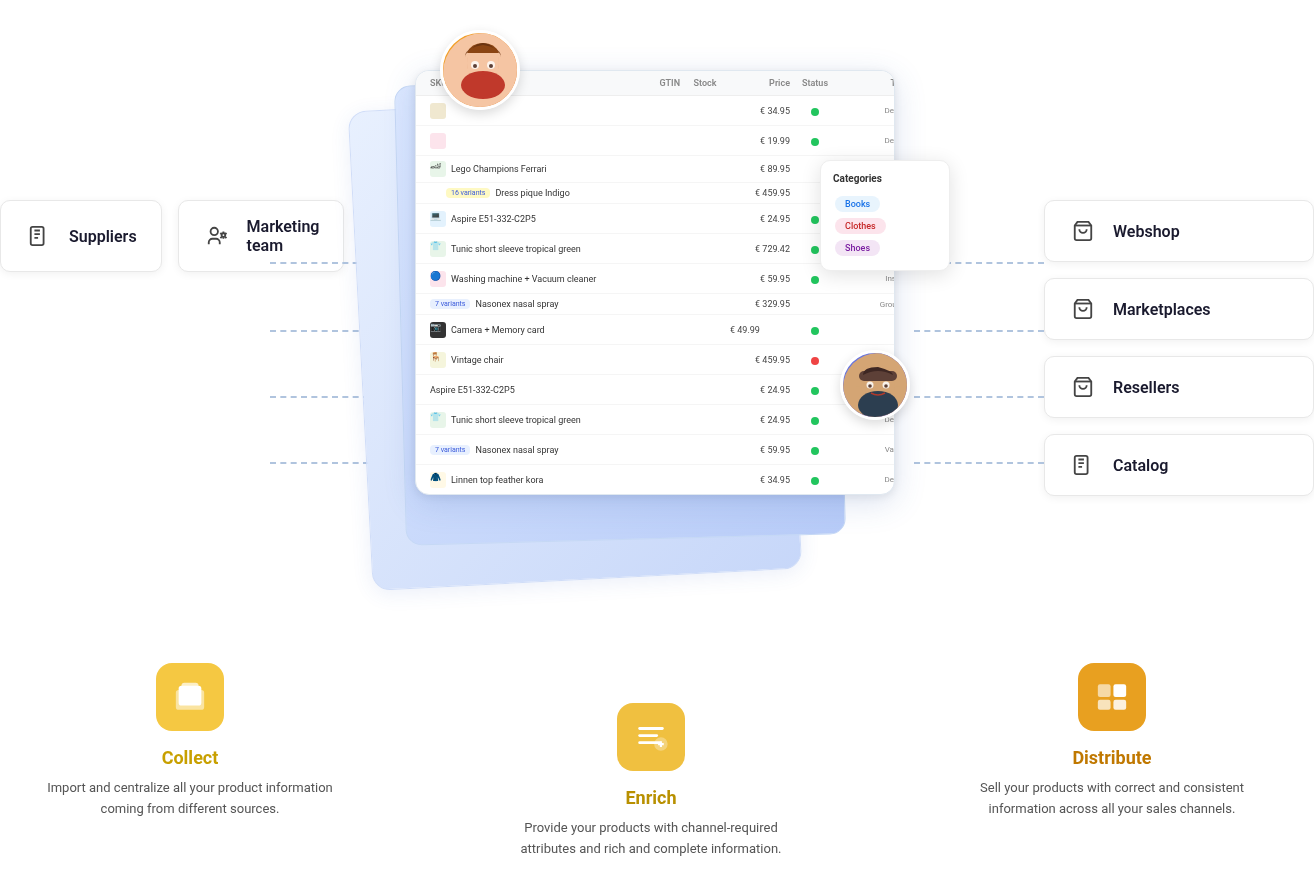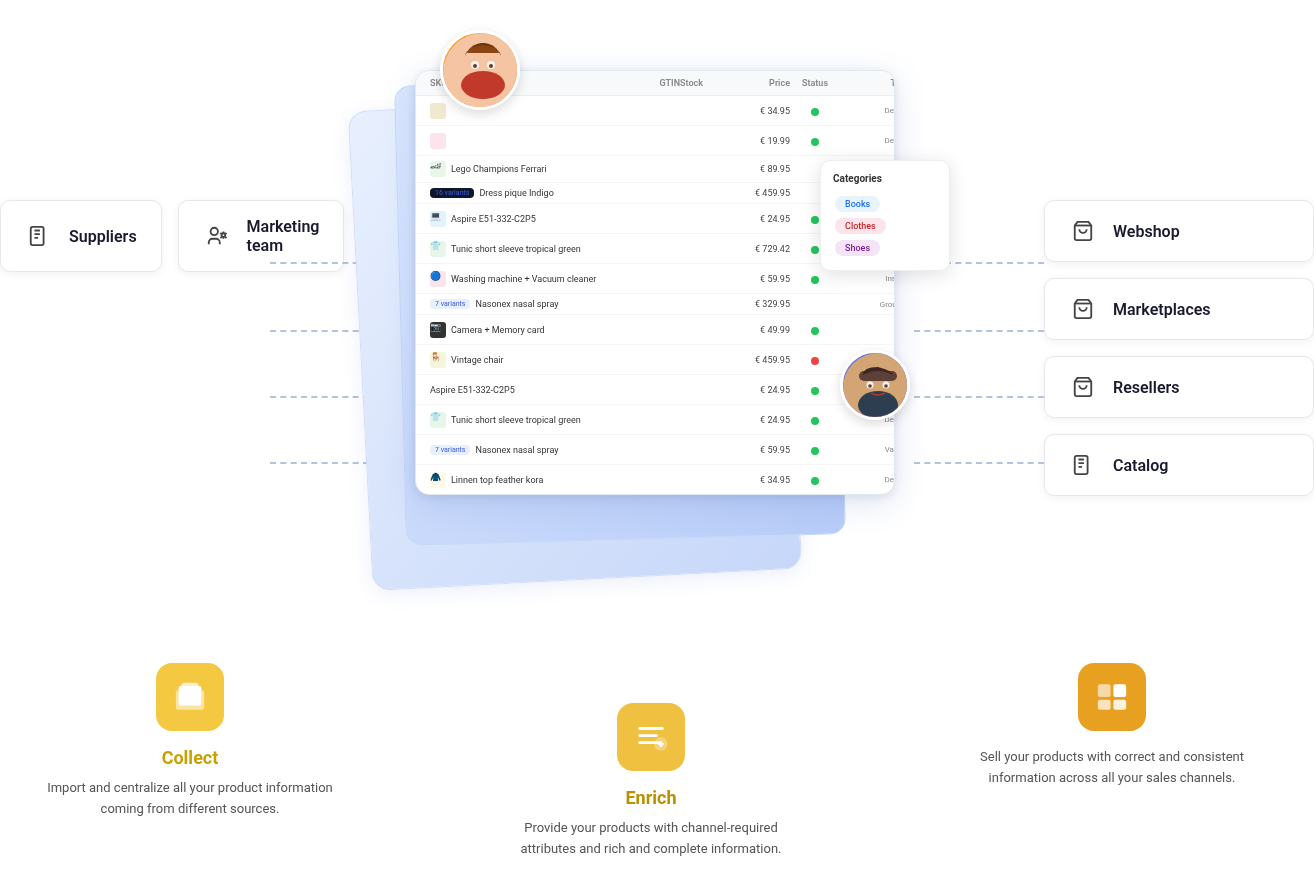--- a/index.html
+++ b/index.html
@@ -349,21 +349,21 @@
   <div class="mockup-wrapper" style="position:absolute; left:360px; top:40px; width:570px; height:600px;">
 
     <div class="mockup-card-back"></div>
     <div class="mockup-card-second"></div>
 
     <div class="mockup-card-main" style="position:absolute; top:30px; left:55px; width:480px; z-index:5;">
 
       <div style="display:grid; grid-template-columns:200px 50px 50px 60px 50px 70px; background:#f8f9fa; padding:7px 14px; border-bottom:1px solid #eee;">
         <div style="font-size:9px;color:#888;font-weight:600;">SKU</div>
         <div style="font-size:9px;color:#888;font-weight:600;text-align:right;">GTIN</div>
-        <div style="font-size:9px;color:#888;font-weight:600;text-align:left;">Stock</div>
+        <div style="font-size:9px;color:#888;font-weight:600;text-align:center;">Stock</div>
         <div style="font-size:9px;color:#888;font-weight:600;text-align:right;">Price</div>
         <div style="font-size:9px;color:#888;font-weight:600;text-align:center;">Status</div>
         <div style="font-size:9px;color:#888;font-weight:600;text-align:right;">Type</div>
       </div>
 
       <div style="display:grid;grid-template-columns:200px 50px 50px 60px 50px 70px;padding:5px 14px;border-bottom:1px solid #f5f5f5;align-items:center;">
         <div style="font-size:9px;color:#333;display:flex;align-items:center;gap:5px;">
           <div style="width:16px;height:16px;background:#f0e8d0;border-radius:3px;flex-shrink:0;"></div>
           <span></span>
         </div>
@@ -392,21 +392,21 @@
         </div>
         <div style="font-size:8px;color:#bbb;text-align:right;"></div>
         <div style="font-size:8px;color:#bbb;text-align:right;"></div>
         <div style="font-size:9px;color:#444;text-align:right;">€ 89.95</div>
         <div style="text-align:center;"></div>
         <div style="font-size:8px;color:#888;text-align:right;"></div>
       </div>
 
       <div style="display:grid;grid-template-columns:200px 50px 50px 60px 50px 70px;padding:5px 14px;border-bottom:1px solid #f5f5f5;align-items:center;">
         <div style="font-size:9px;color:#333;display:flex;align-items:center;gap:5px;flex-wrap:wrap;">
-          <span style="background:#0f172a;color:#3b5bdb;font-size:7px;padding:1px 5px;border-radius:4px;">16 variants</span>
+          <span style="background:#fef9c3;color:#3b5bdb;font-size:7px;padding:1px 5px;border-radius:4px;margin-left:16px;">16 variants</span>
           <span>Dress pique Indigo</span>
         </div>
         <div style="font-size:8px;color:#bbb;text-align:right;"></div>
         <div style="font-size:8px;color:#bbb;text-align:right;"></div>
         <div style="font-size:9px;color:#444;text-align:right;">€ 459.95</div>
         <div style="text-align:center;"></div>
         <div style="font-size:8px;color:#888;text-align:right;"></div>
       </div>
 
       <div style="display:grid;grid-template-columns:200px 50px 50px 60px 50px 70px;padding:5px 14px;border-bottom:1px solid #f5f5f5;align-items:center;">
@@ -457,21 +457,21 @@
         <div style="font-size:8px;color:#888;text-align:right;">Grouped</div>
       </div>
 
       <div style="display:grid;grid-template-columns:200px 50px 50px 60px 50px 70px;padding:5px 14px;border-bottom:1px solid #f5f5f5;align-items:center;">
         <div style="font-size:9px;color:#333;display:flex;align-items:center;gap:5px;">
           <div style="width:16px;height:16px;background:#333;border-radius:3px;flex-shrink:0;">📷</div>
           <span>Camera + Memory card</span>
         </div>
         <div style="font-size:8px;color:#bbb;text-align:right;"></div>
         <div style="font-size:8px;color:#bbb;text-align:right;"></div>
-        <div style="font-size:9px;color:#444;text-align:right;">€ 49.99</div>
+        <div style="font-size:9px;color:#444;text-align:left;">€ 49.99</div>
         <div style="text-align:center;"><span class="status-dot green"></span></div>
         <div style="font-size:8px;color:#888;text-align:right;"></div>
       </div>
 
       <div style="display:grid;grid-template-columns:200px 50px 50px 60px 50px 70px;padding:5px 14px;border-bottom:1px solid #f5f5f5;align-items:center;">
         <div style="font-size:9px;color:#333;display:flex;align-items:center;gap:5px;">
           <div style="width:16px;height:16px;background:#f5f5dc;border-radius:3px;flex-shrink:0;">🪑</div>
           <span>Vintage chair</span>
         </div>
         <div style="font-size:8px;color:#bbb;text-align:right;"></div>
@@ -600,17 +600,18 @@
 
     <div class="bottom-card">
       <div class="bottom-icon-wrap icon-distribute">
         <svg width="34" height="34" viewBox="0 0 24 24" fill="white">
           <rect x="2" y="3" width="9" height="9" rx="1.5" opacity="0.6"></rect>
           <rect x="13" y="3" width="9" height="9" rx="1.5"></rect>
           <rect x="2" y="14" width="9" height="7" rx="1.5" opacity="0.7"></rect>
           <rect x="13" y="14" width="9" height="7" rx="1.5" opacity="0.85"></rect>
         </svg>
       </div>
+      <div class="bottom-title title-distribute">Distribute</div>
       <div class="bottom-desc">Sell your products with correct and consistent information across all your sales channels.</div>
     </div>
   </div>
 
 </div>
 
 </body></html>

